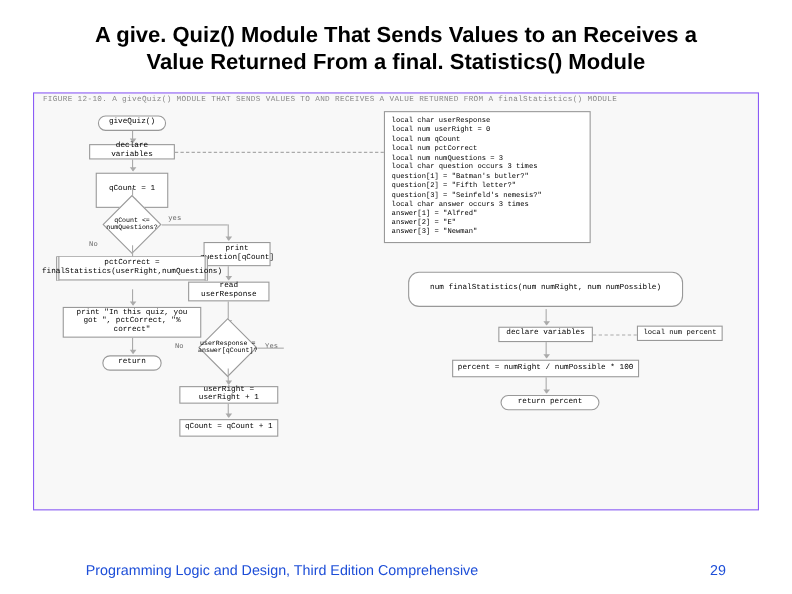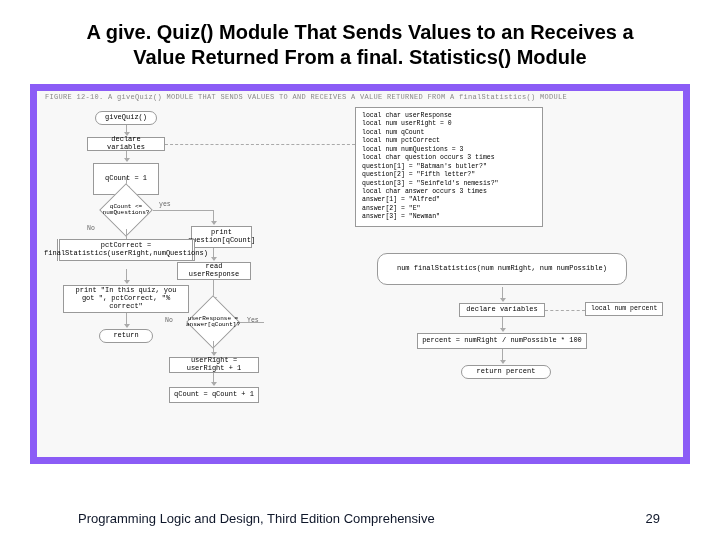--- a/index.html
+++ b/index.html
@@ -1,31 +1,31 @@
 <!DOCTYPE html>
 <html><head>
 <meta charset="utf-8">
 <style>
   * { box-sizing: border-box; margin: 0; padding: 0; }
   body { width: 720px; height: 540px; background: #fff; font-family: Arial, sans-serif; position: relative; overflow: hidden; }
   .slide-title { text-align: center; font-weight: bold; font-size: 20px; color: #000; padding: 20px 72px 8px; line-height: 1.25; }
-  .figure-area { position: relative; margin: 6px 30px 0; border: 7px solid #8b5cf6; height: 380px; background: #f8f8f8; }
+  .figure-area { position: relative; margin: 6px 30px 0; border: 1px solid #8b5cf6; height: 380px; background: #f8f8f8; }
   .figure-caption { position: absolute; top: 2px; left: 8px; font-family: "Courier New", monospace; font-size: 7px; color: #888; letter-spacing: 0.3px; }
   .box { position: absolute; border: 1px solid #999; background: #fff; font-family: "Courier New", monospace; font-size: 7px; text-align: center; display: flex; align-items: center; justify-content: center; padding: 2px 4px; line-height: 1.1; }
   .rounded { border-radius: 10px; }
   .decl-box { position: absolute; border: 1px solid #999; background: #fff; font-family: "Courier New", monospace; font-size: 6.5px; padding: 4px 6px; line-height: 1.3; text-align: left; }
   .diamond { position: absolute; width: 54px; height: 38px; }
   .diamond .d-shape { position: absolute; width: 38px; height: 38px; border: 1px solid #999; background: #fff; transform: rotate(45deg); left: 8px; top: 0; }
   .diamond .d-text { position: absolute; width: 100%; height: 100%; display: flex; align-items: center; justify-content: center; font-family: "Courier New", monospace; font-size: 6px; text-align: center; line-height: 1.05; z-index: 2; }
   .arrow-v { position: absolute; width: 0; border-left: 1px solid #aaa; }
   .arrow-v::after { content: ""; position: absolute; bottom: -1px; left: -3px; border-left: 3px solid transparent; border-right: 3px solid transparent; border-top: 4px solid #aaa; }
   .arrow-h { position: absolute; height: 0; border-top: 1px solid #aaa; }
   .arrow-dash { position: absolute; height: 0; border-top: 1px dashed #aaa; }
   .lbl { position: absolute; font-family: "Courier New", monospace; font-size: 6.5px; color: #666; }
-  .footer { position: absolute; bottom: 14px; left: 78px; right: 60px; display: flex; justify-content: space-between; font-size: 13px; color: #0f172a; }
+  .footer { position: absolute; bottom: 14px; left: 78px; right: 60px; display: flex; justify-content: space-between; font-size: 13px; color: #1d4ed8; }
 </style>
 </head>
 <body>
 
 <div class="slide-title">A give. Quiz() Module That Sends Values to an Receives a Value Returned From a final. Statistics() Module</div>
 
 <div class="figure-area">
   <div class="figure-caption">FIGURE 12-10. A giveQuiz() MODULE THAT SENDS VALUES TO AND RECEIVES A VALUE RETURNED FROM A finalStatistics() MODULE</div>
 
   <div class="box rounded" style="left:58px; top:20px; width:62px; height:14px;">giveQuiz()</div>

